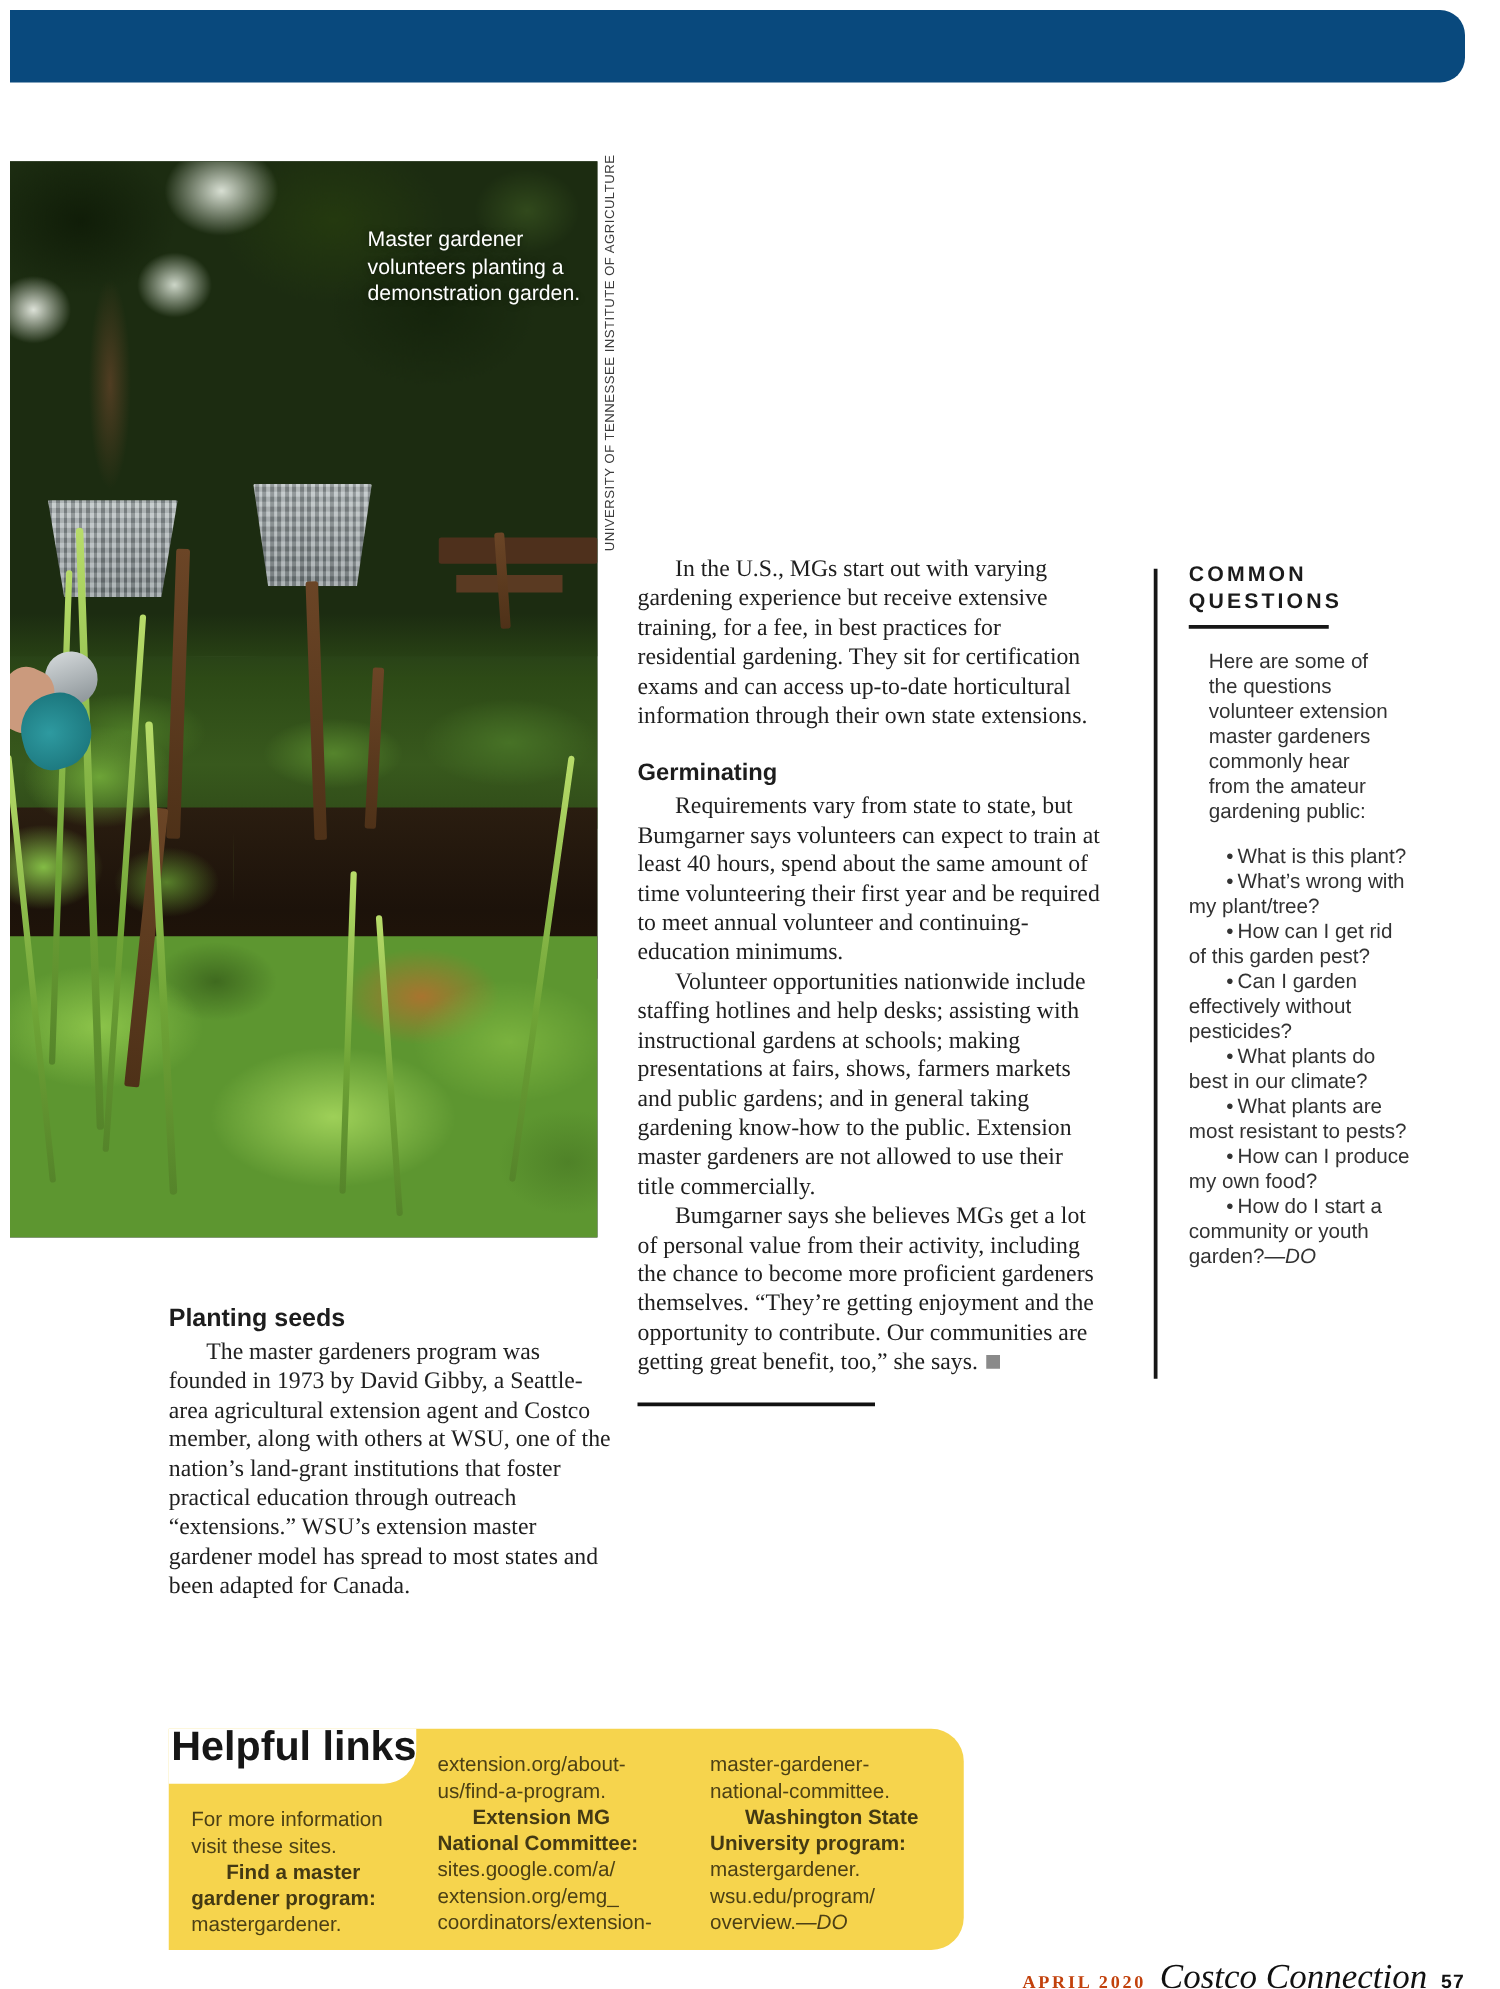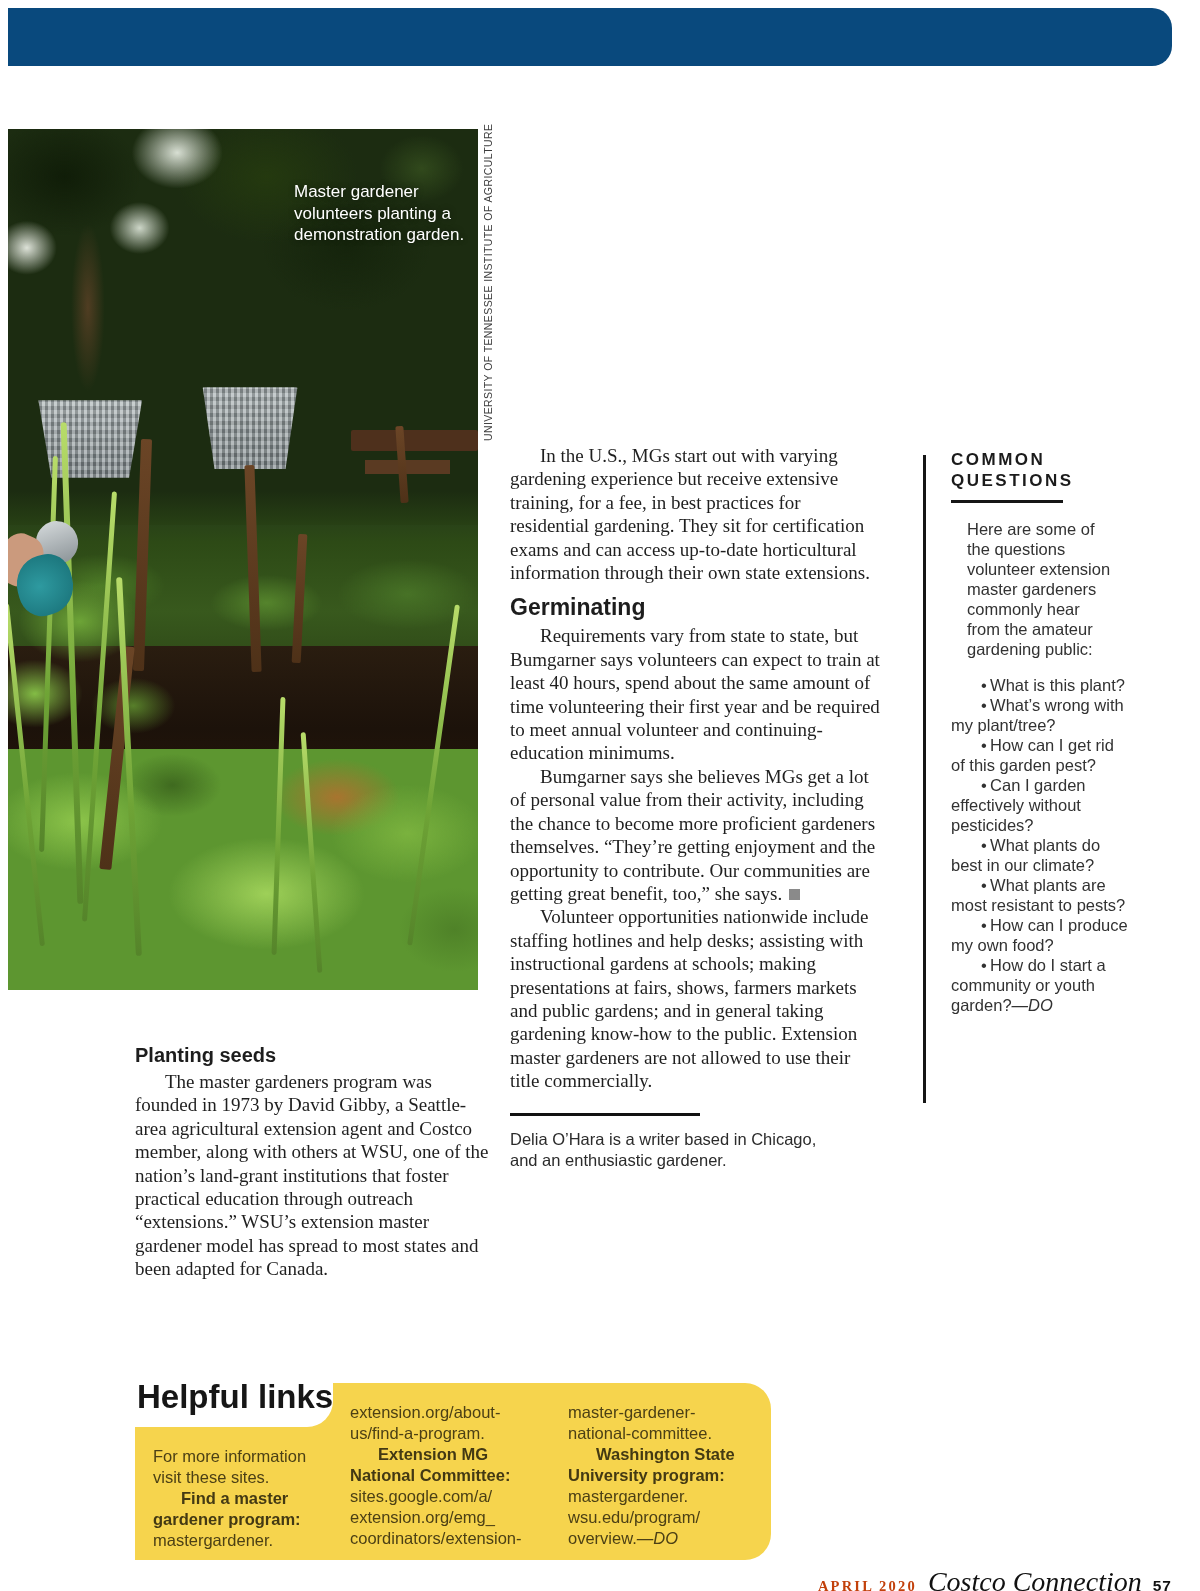--- a/index.html
+++ b/index.html
@@ -75,21 +75,21 @@
     background:linear-gradient(#cfd4d6,#8f979b);border-radius:50%;transform:rotate(-20deg);}
   .caption{position:absolute;left:286px;top:52px;width:172px;font-size:17px;line-height:21.5px;
     color:#fff;text-shadow:0 0 6px rgba(0,0,0,.45);}
   .credit{position:absolute;left:482px;top:441px;width:312px;transform-origin:0 0;transform:rotate(-90deg);
     font-size:10.5px;letter-spacing:.4px;color:#3c3c3c;white-space:nowrap;}
 
   
   .col-left{position:absolute;left:135px;top:1044px;width:358px;}
   .col-mid{position:absolute;left:510px;top:444px;width:372px;}
   h3.sec{font-size:20px;font-weight:bold;color:#1d1d1d;margin:0 0 3px 0;}
-  .col-mid h3.sec{margin:10px 0 3px 0;font-size:23px;}
+  .col-mid h3.sec{margin:24px 0 3px 0;font-size:19px;}
   p.body{font-family:"Liberation Serif",serif;font-size:19px;line-height:23.4px;color:#1f1f1f;
          margin:0;text-indent:30px;}
   .endmark{display:inline-block;width:11px;height:11px;background:#8a8a8a;margin-left:7px;}
   .divider{width:190px;height:3px;background:#111;margin:20px 0 13px;}
   .author{font-size:16.5px;line-height:21px;color:#2b2b2b;width:335px;margin:0;}
 
   
   .sidebar-rule{position:absolute;left:923px;top:455px;width:3px;height:648px;background:#161616;}
   .sidebar{position:absolute;left:951px;top:449px;width:180px;color:#323232;}
   .sb-title{font-size:17px;font-weight:bold;letter-spacing:2.5px;line-height:21px;color:#1b1b1b;margin:0;}
@@ -157,24 +157,23 @@
 
   <section class="col-left">
     <h3 class="sec">Planting seeds</h3>
     <p class="body">The master gardeners program was founded in 1973 by David Gibby, a Seattle-area agricultural extension agent and Costco member, along with others at WSU, one of the nation’s land-grant institutions that foster practical education through outreach “extensions.” WSU’s extension master gardener model has spread to most states and been adapted for Canada.</p>
   </section>
 
   <section class="col-mid">
     <p class="body">In the U.S., MGs start out with varying gardening experience but receive extensive training, for a fee, in best practices for residential gardening. They sit for certification exams and can access up-to-date horticultural information through their own state extensions.</p>
     <h3 class="sec">Germinating</h3>
     <p class="body">Requirements vary from state to state, but Bumgarner says volunteers can expect to train at least 40 hours, spend about the same amount of time volunteering their first year and be required to meet annual volunteer and continuing-education minimums.</p>
+    <p class="body">Volunteer opportunities nationwide include staffing hotlines and help desks; assisting with instructional gardens at schools; making presentations at fairs, shows, farmers markets and public gardens; and in general taking gardening know-how to the public. Extension master gardeners are not allowed to use their title commercially.</p>
     <p class="body"><span>Bumgarner says she believes MGs get a lot of personal value from their activity, including the chance to become more proficient gardeners themselves. “They’re getting enjoyment and the opportunity to contribute. Our communities are getting great benefit, too,” she says.</span><span class="endmark"></span></p>
-    <p class="body">Volunteer opportunities nationwide include staffing hotlines and help desks; assisting with instructional gardens at schools; making presentations at fairs, shows, farmers markets and public gardens; and in general taking gardening know-how to the public. Extension master gardeners are not allowed to use their title commercially.</p>
     <div class="divider"></div>
-    <p class="author">Delia O’Hara is a writer based in Chicago, and an enthusiastic gardener.</p>
   </section>
 
   <div class="sidebar-rule"></div>
   <aside class="sidebar">
     <p class="sb-title">
       <span>COMMON</span><br>
       <span>QUESTIONS</span>
     </p>
     <div class="sb-underline"></div>
     <p class="sb-intro">Here are some of the questions volunteer extension master gardeners commonly hear from the amateur gardening public:</p>

